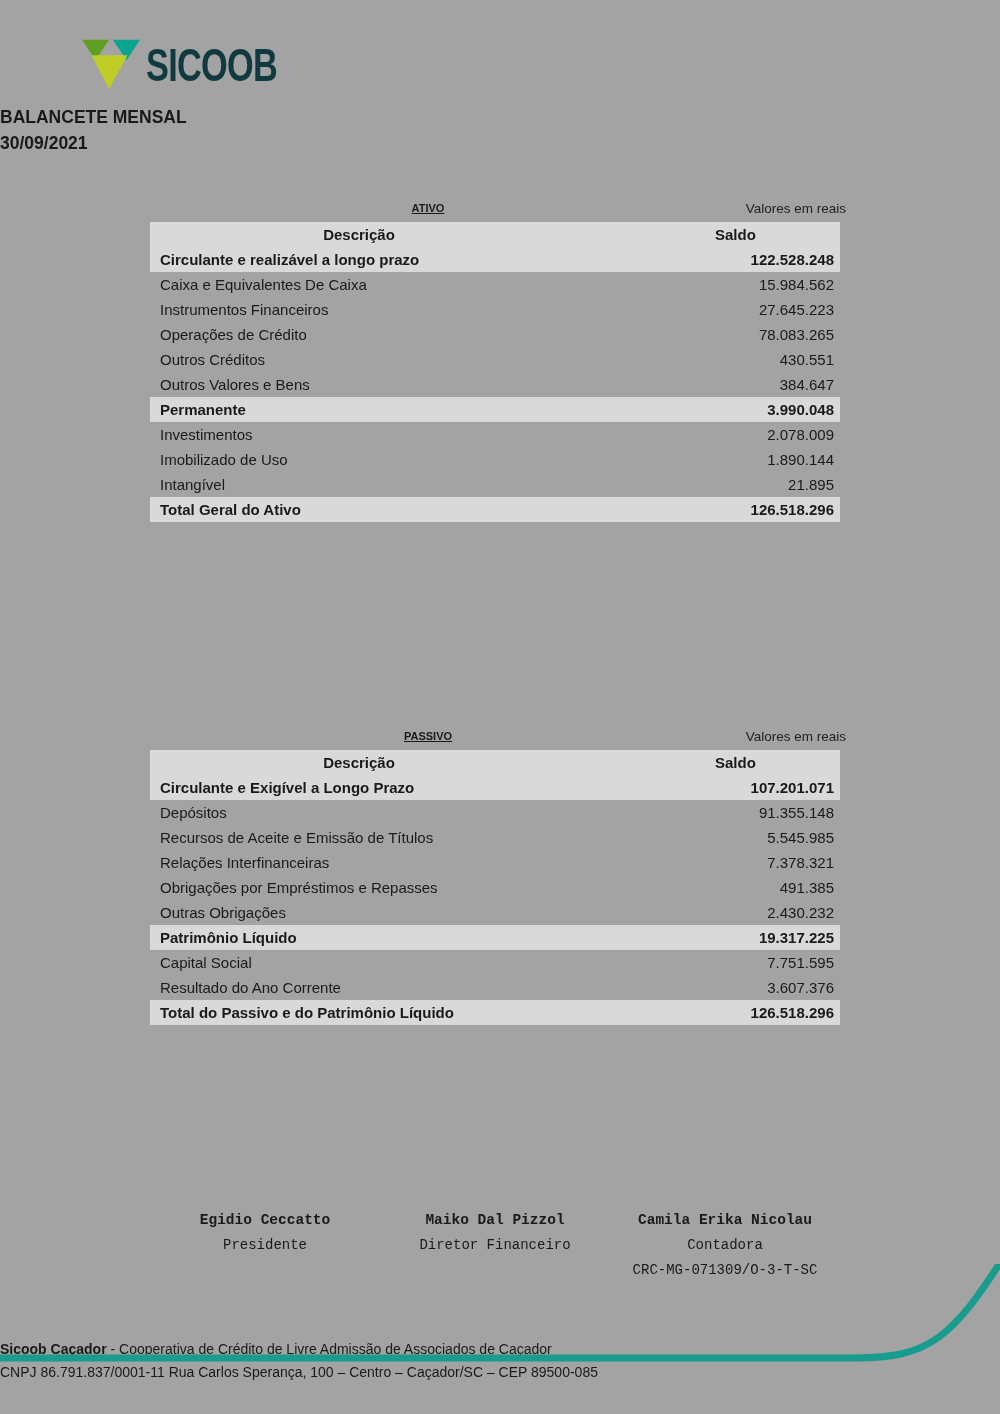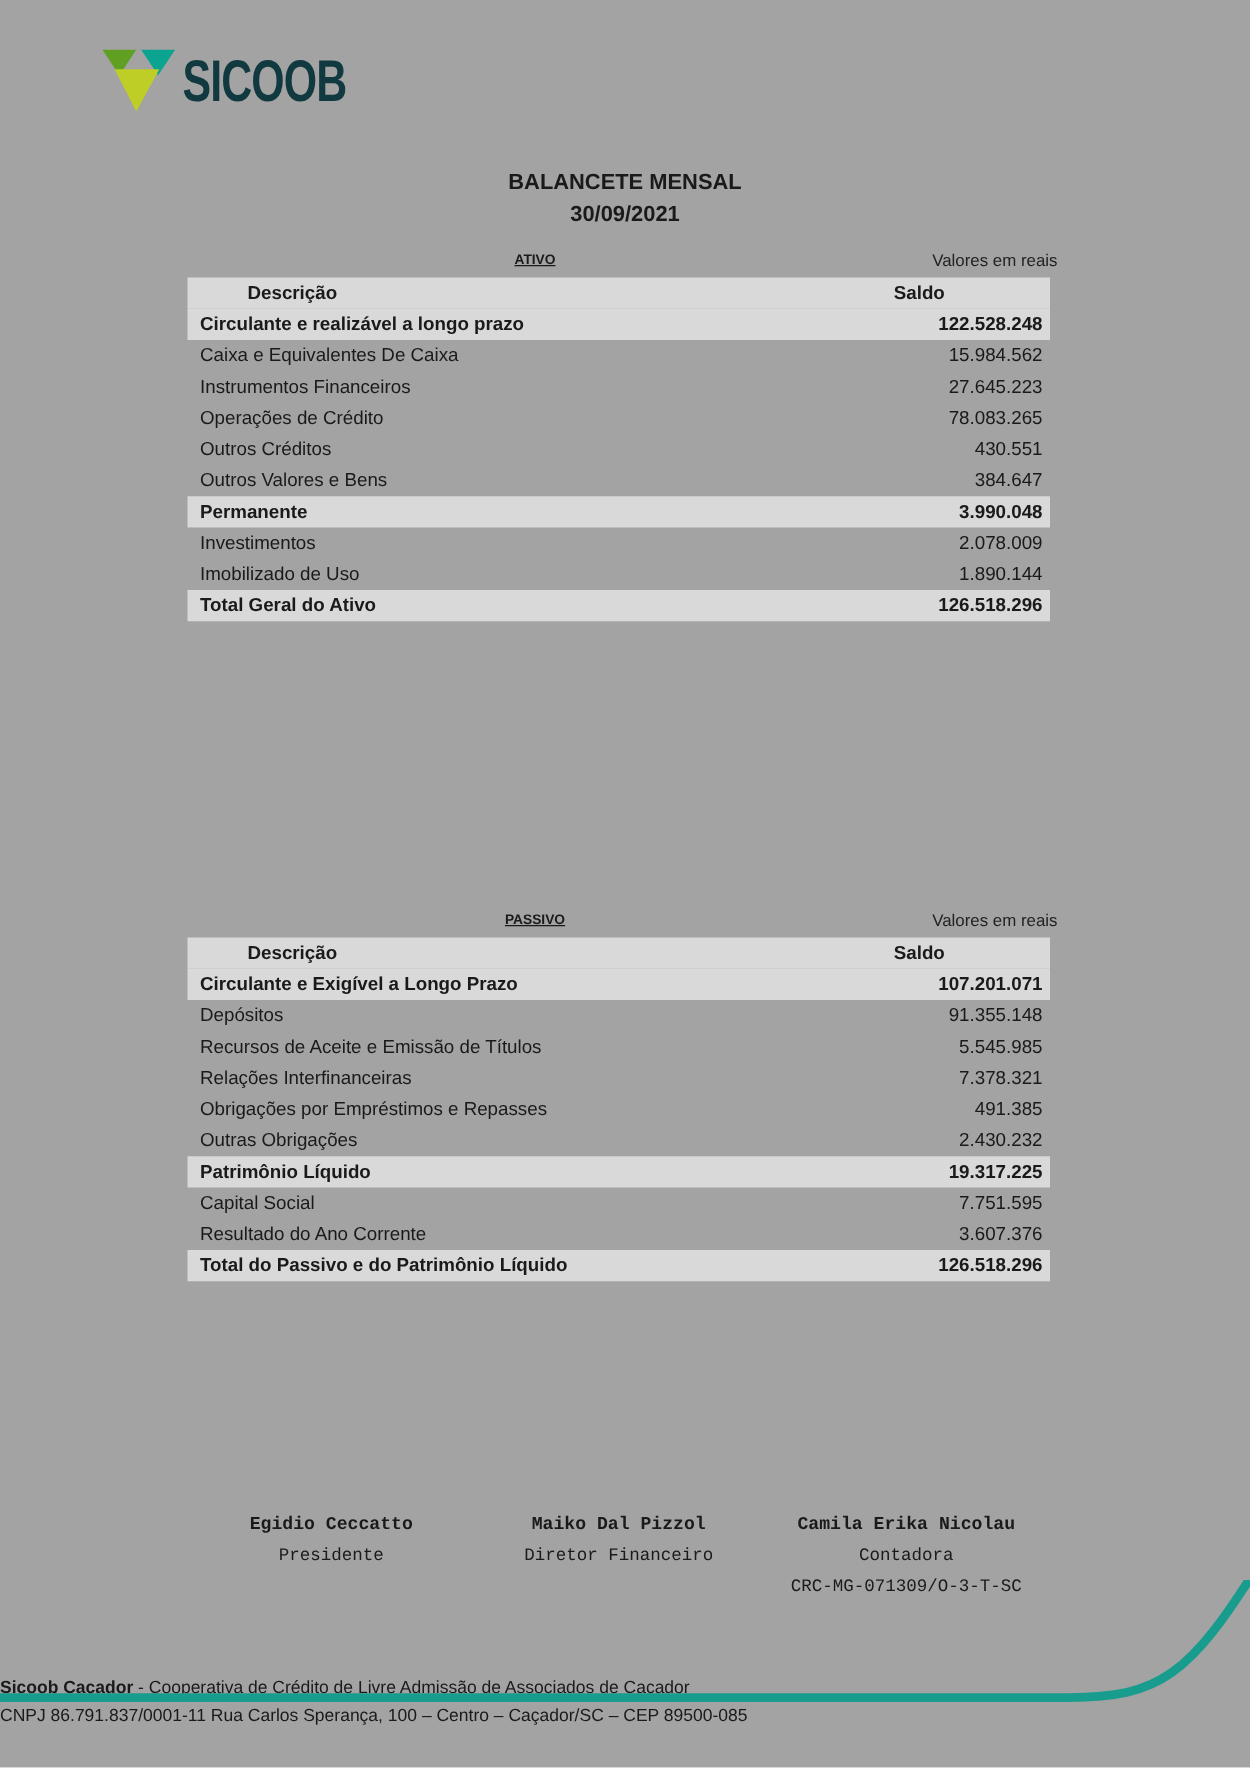--- a/index.html
+++ b/index.html
@@ -24,38 +24,38 @@
     font-weight:bold;
     letter-spacing:-1px;
     color:#113A40;
     transform:scaleX(0.73);
     transform-origin:left center;
     line-height:54px;
   }
 
   
   .title-block {
-    position:absolute; left:0; top:132px; width:1000px;
-    text-align:center; font-weight:bold; font-size:17.5px; line-height:26px;
+    position:absolute; left:0; top:104px; width:1000px;
+    text-align:left; font-weight:bold; font-size:17.5px; line-height:26px;
   }
 
   
   .fin-table { position:absolute; left:150px; width:690px; }
   .t-ativo { top:194px; }
   .t-passivo { top:702px;margin-top:20px; }
 
   .cap-row { display:flex; height:28px; align-items:center; }
   .cap-left { flex:1; text-align:center; padding-left:30px; font-weight:bold; font-size:11px;text-decoration:underline; }
   .cap-right { width:170px; text-align:right; font-size:13.5px; margin-right:-6px; color:#222; }
 
   .trow { display:flex; height:25px; align-items:center; font-size:15px; }
   .band { background:#D9D9D9; font-weight:bold; }
   .c-desc { flex:1; padding-left:10px; white-space:nowrap; overflow:hidden; }
   .c-val  { width:150px; text-align:right; padding-right:6px; white-space:nowrap; }
-  .hdr .c-desc { padding-right:170px;padding-left:48px; }
+  .hdr .c-desc { text-align:center; padding-right:170px;padding-left:48px; }
   .hdr .c-val  { text-align:left; padding-left:25px; padding-right:0; }
 
   
   .signatures { position:absolute; left:150px; top:1208px; width:690px; display:flex;font-family:Liberation Mono, monospace; }
   .sig { flex:1; text-align:center; }
   .sig-name  { font-weight:bold; font-size:14.5px; line-height:25px; }
   .sig-role  { font-size:14px; line-height:25px; }
   .sig-extra { font-size:14px; line-height:25px; }
 
   
@@ -126,20 +126,24 @@
           <div class="c-val">3.990.048</div>
         </div>
         <div class="trow">
           <div class="c-desc">Investimentos</div>
           <div class="c-val">2.078.009</div>
         </div>
         <div class="trow">
           <div class="c-desc">Imobilizado de Uso</div>
           <div class="c-val">1.890.144</div>
         </div>
+        <div class="trow">
+          <div class="c-desc">Intangível</div>
+          <div class="c-val">21.895</div>
+        </div>
         <div class="trow band">
           <div class="c-desc">Total Geral do Ativo</div>
           <div class="c-val">126.518.296</div>
         </div>
       </div>
   </div>
 
   <div class="fin-table t-passivo">
     <div class="cap-row">
       <div class="cap-left">PASSIVO</div>

